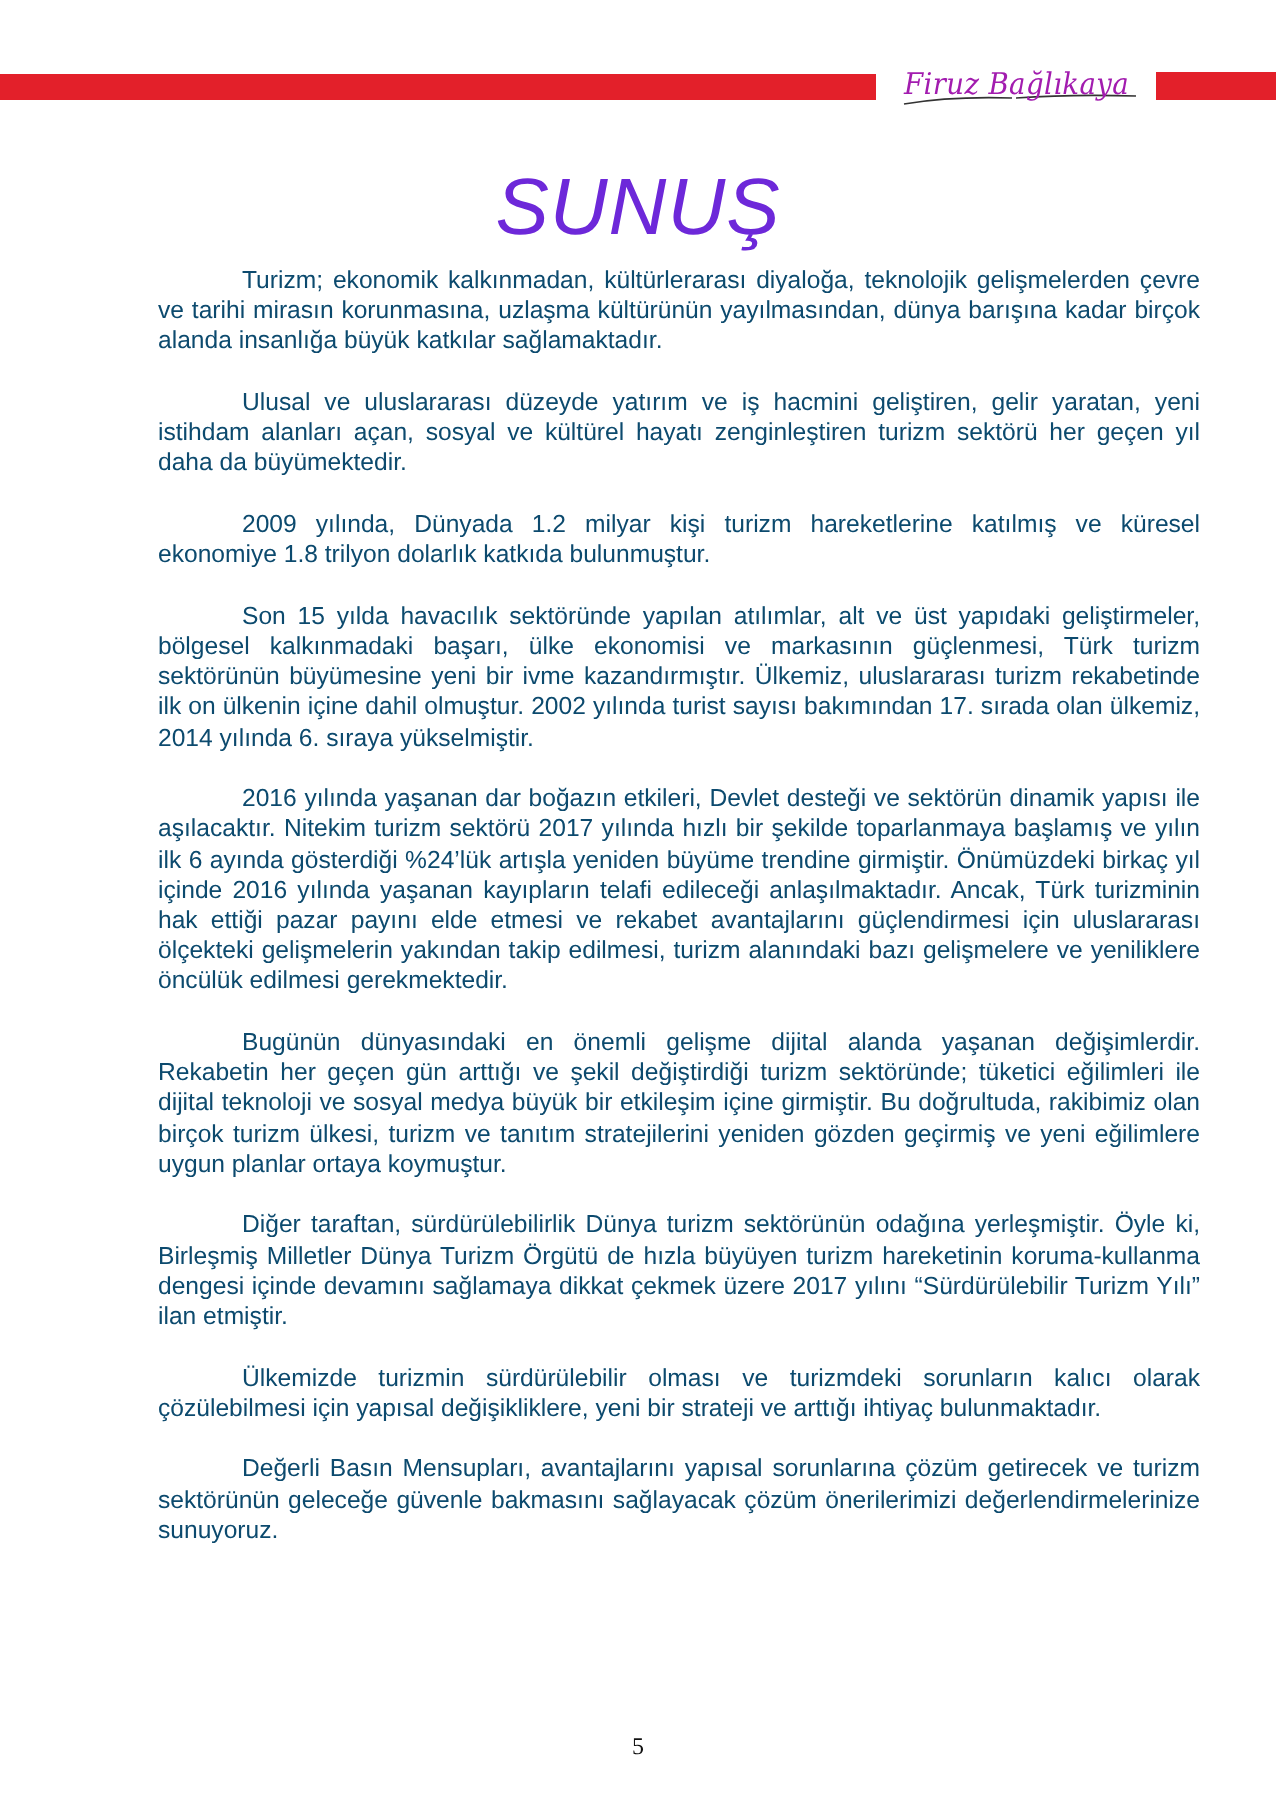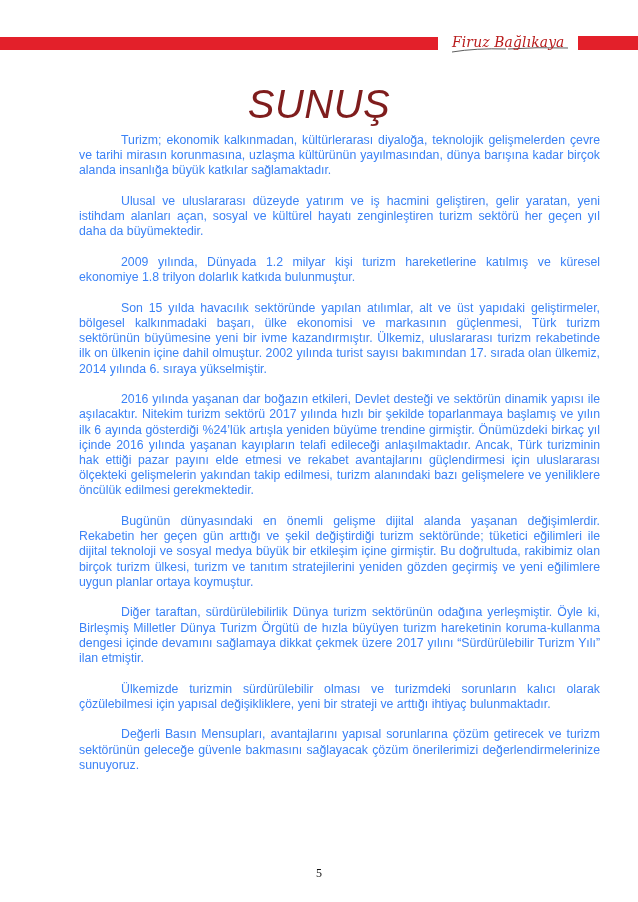--- a/index.html
+++ b/index.html
@@ -34,21 +34,21 @@
     .signature {
       position: absolute;
       left: 446px;
       top: 28px;
       width: 126px;
       height: 28px;
       font-family: "DejaVu Serif", "Liberation Serif", serif;
       font-style: italic;
       font-size: 15px;
       letter-spacing: 0.2px;
-      color: #b91c1c;
+      color: #a21caf;
       white-space: nowrap;
     }
     .signature svg {
       position: absolute;
       left: 0;
       top: 0;
     }
     .signature-text {
       position: absolute;
       left: 6px;
@@ -58,32 +58,32 @@
     }
     .page-title {
       position: absolute;
       left: 0;
       width: 638px;
       top: 82px;
       text-align: center;
       font-family: "Liberation Sans", sans-serif;
       font-style: italic;
       font-size: 40px;
-      color: #7f1d1d;
+      color: #6d28d9;
       letter-spacing: 0.5px;
     }
     .content {
       position: absolute;
       left: 79px;
       top: 133px;
       width: 521px;
       font-family: "Liberation Sans", sans-serif;
       font-size: 12.3px;
       line-height: 15.2px;
-      color: #3b82f6;
+      color: #0c4a6e;
     }
     .content p {
       margin: 0 0 15.4px 0;
       text-align: justify;
       text-indent: 42px;
     }
     .page-number {
       position: absolute;
       left: 0;
       width: 638px;

